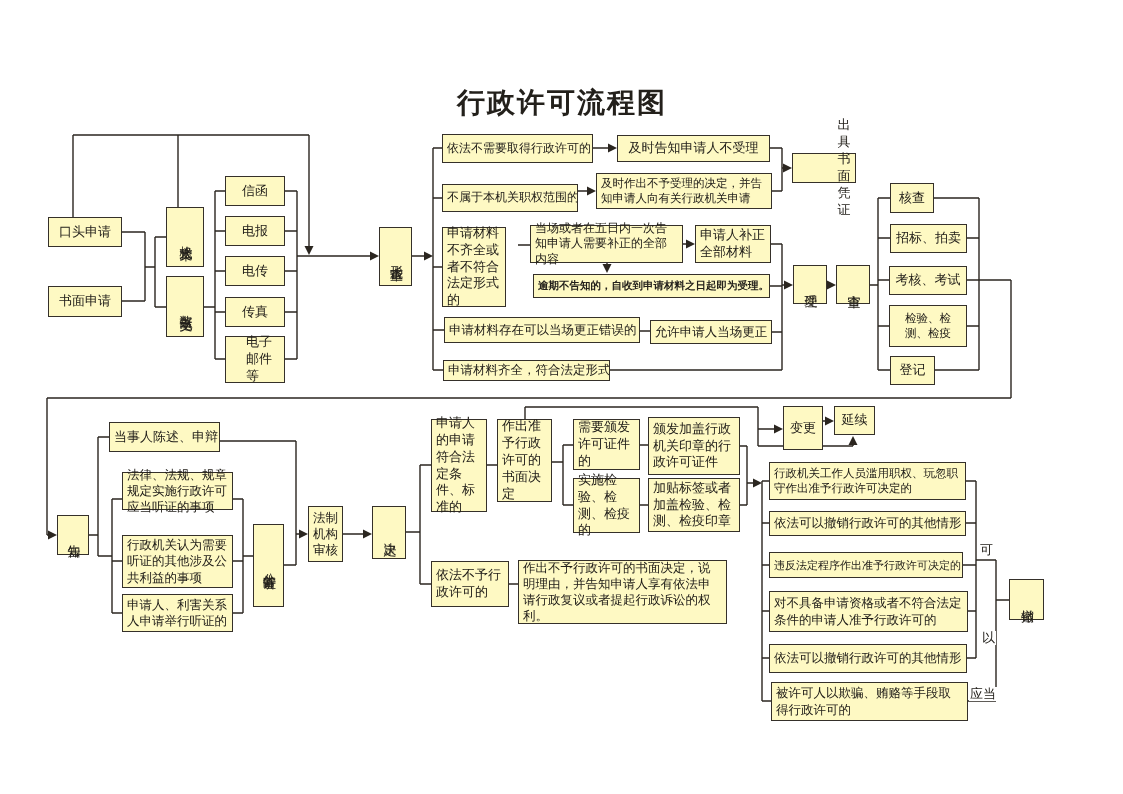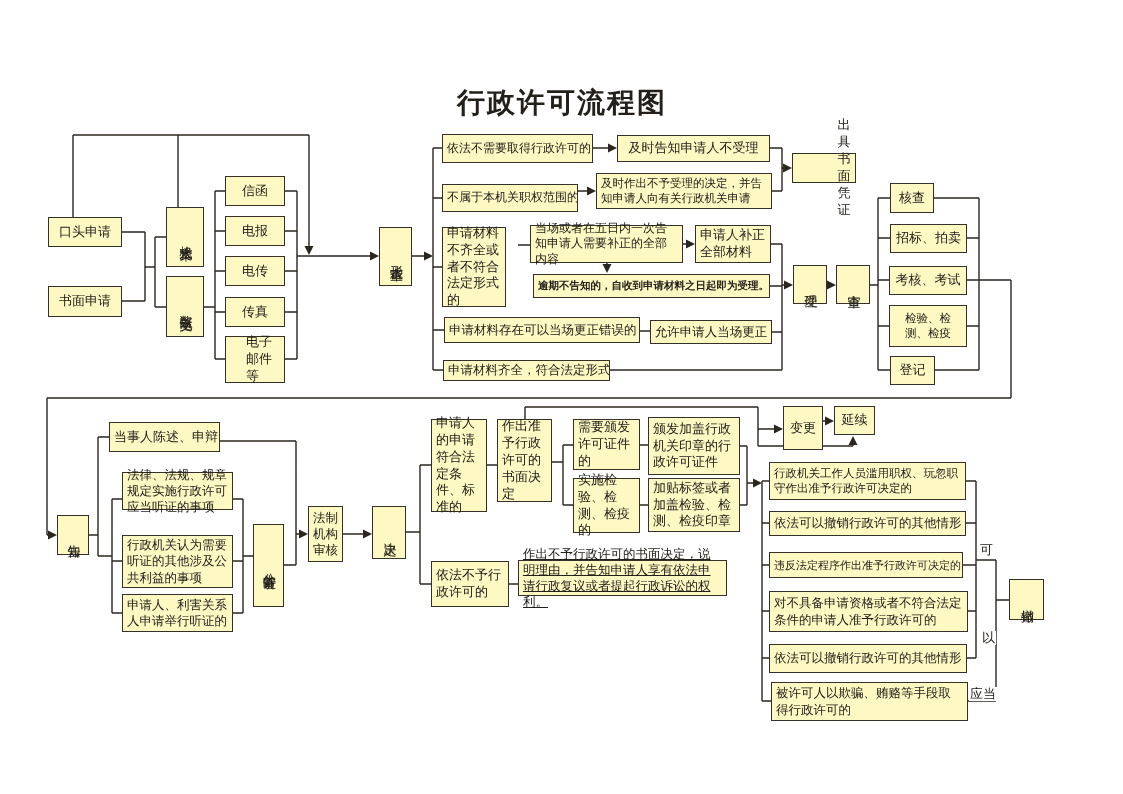--- a/index.html
+++ b/index.html
@@ -122,21 +122,21 @@
 
   <div class="node" style="left:431px;top:419px;width:56px;height:93px;">申请人的申请符合法定条件、标准的</div>
   <div class="node" style="left:497px;top:419px;width:55px;height:83px;">作出准予行政许可的书面决定</div>
   <div class="node" style="left:573px;top:419px;width:67px;height:51px;">需要颁发许可证件的</div>
   <div class="node" style="left:648px;top:417px;width:92px;height:58px;">颁发加盖行政机关印章的行政许可证件</div>
   <div class="node" style="left:573px;top:478px;width:67px;height:55px;">实施检验、检测、检疫的</div>
   <div class="node" style="left:648px;top:478px;width:92px;height:54px;">加贴标签或者加盖检验、检测、检疫印章</div>
   <div class="node c" style="left:783px;top:406px;width:40px;height:44px;">变更</div>
   <div class="node c" style="left:834px;top:406px;width:41px;height:29px;">延续</div>
   <div class="node" style="left:431px;top:561px;width:78px;height:46px;">依法不予行政许可的</div>
-  <div class="node f125" style="left:518px;top:560px;width:209px;height:36px;text-decoration:underline;">作出不予行政许可的书面决定，说明理由，并告知申请人享有依法申请行政复议或者提起行政诉讼的权利。</div>
+  <div class="node f125" style="left:518px;top:560px;width:209px;height:64px;">作出不予行政许可的书面决定，说明理由，并告知申请人享有依法申请行政复议或者提起行政诉讼的权利。</div>
 
   <div class="node f115" style="left:769px;top:462px;width:197px;height:38px;">行政机关工作人员滥用职权、玩忽职守作出准予行政许可决定的</div>
   <div class="node nw f125" style="left:769px;top:511px;width:197px;height:25px;">依法可以撤销行政许可的其他情形</div>
   <div class="node nw f11" style="left:769px;top:552px;width:194px;height:26px;">违反法定程序作出准予行政许可决定的</div>
   <div class="node f125" style="left:769px;top:591px;width:199px;height:41px;">对不具备申请资格或者不符合法定条件的申请人准予行政许可的</div>
   <div class="node nw f125" style="left:769px;top:644px;width:198px;height:29px;">依法可以撤销行政许可的其他情形</div>
   <div class="node f125" style="left:771px;top:682px;width:197px;height:39px;">被许可人以欺骗、贿赂等手段取得行政许可的</div>
   <div class="node v" style="left:1009px;top:579px;width:35px;height:41px;">撤销</div>
 
   <span class="lbl" style="left:979px;top:543px;">可</span>

